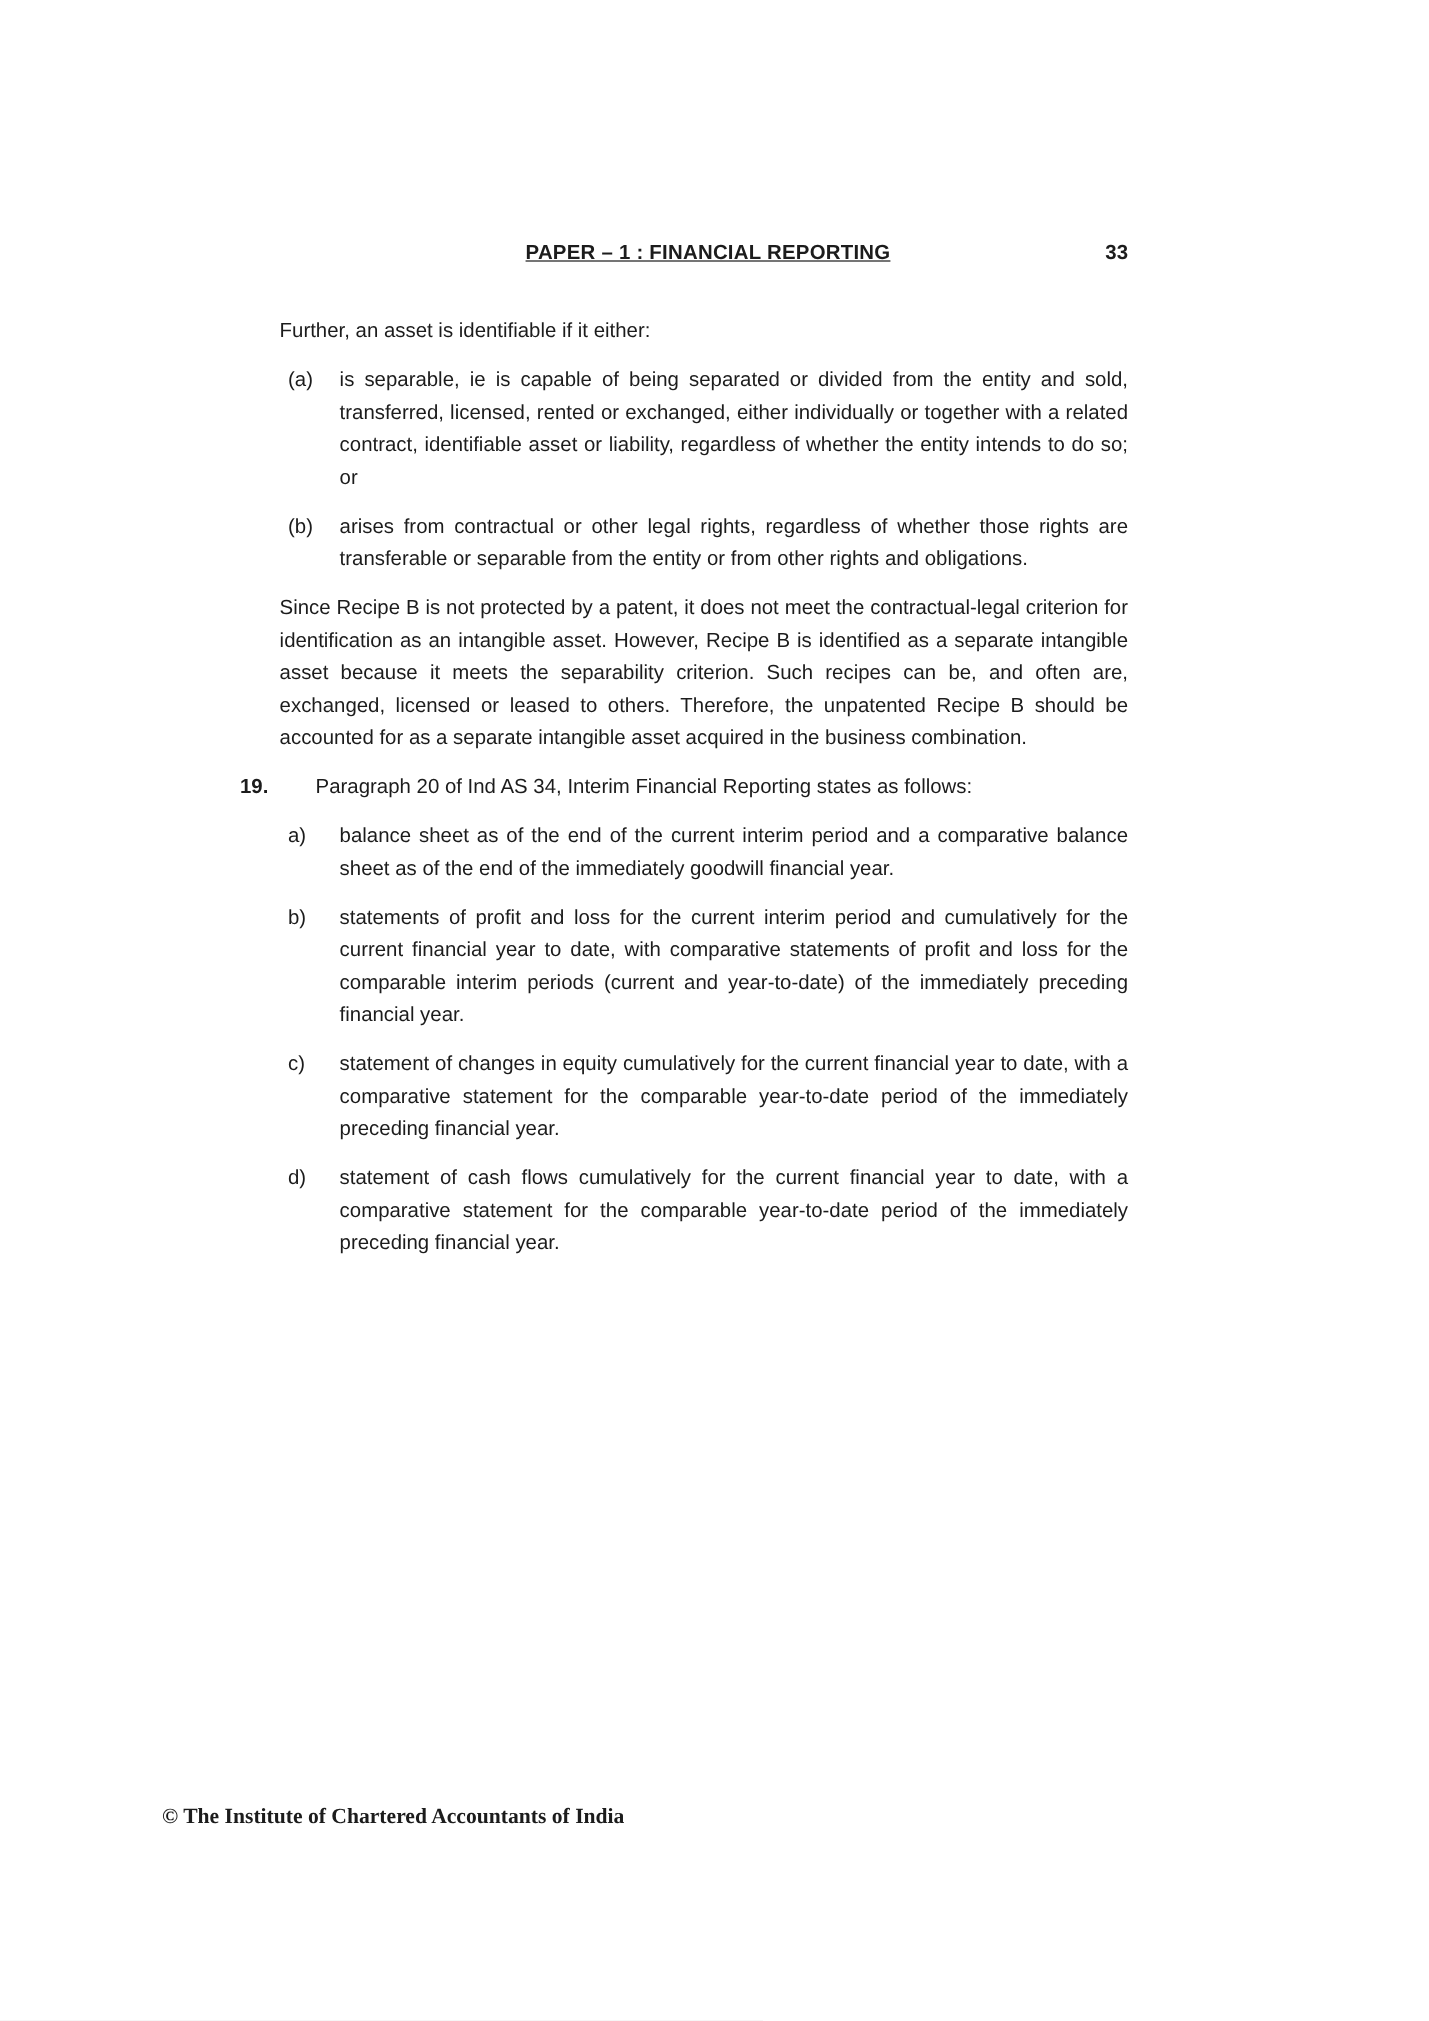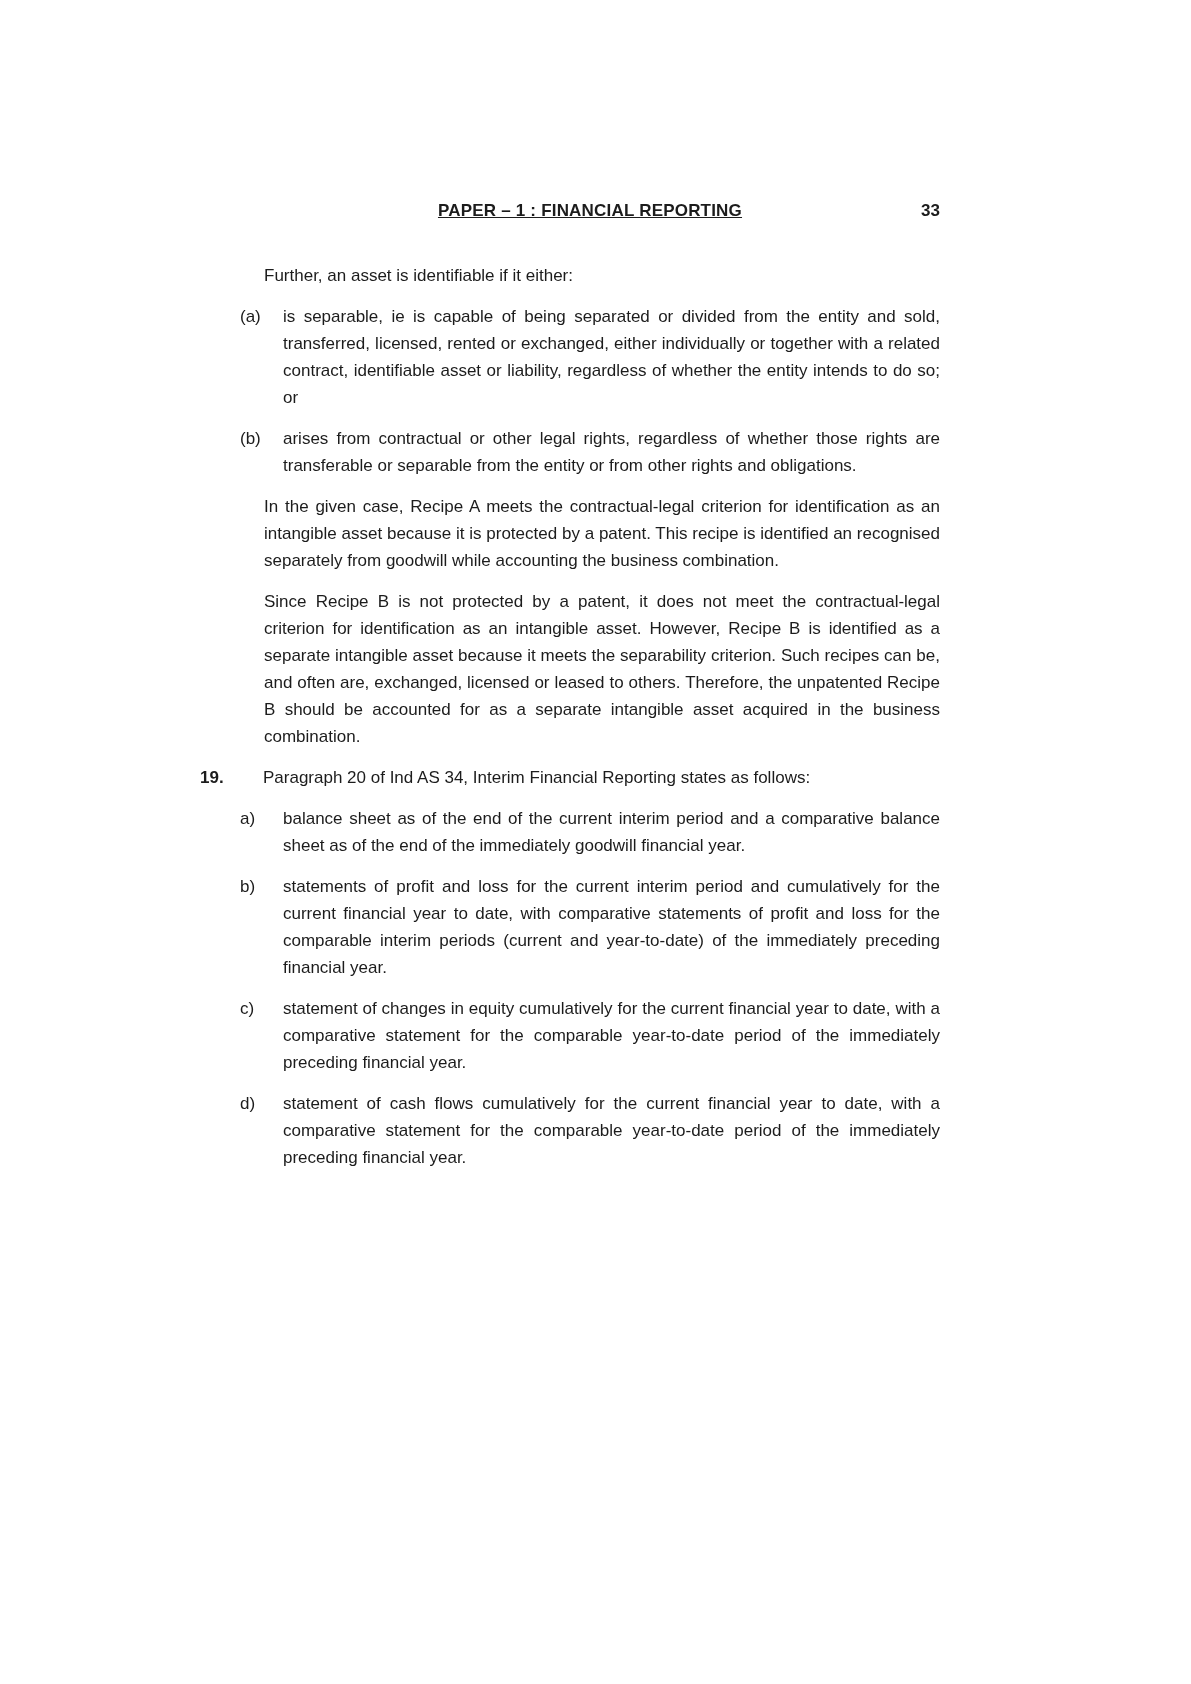--- a/index.html
+++ b/index.html
@@ -36,21 +36,21 @@
     font-weight: bold;
     text-align: right;
   }
   .content {
     position: absolute;
     top: 262px;
     left: 200px;
     width: 740px;
   }
   .para {
-    margin-left: 64px;
+    margin-left: 33px;
     margin-bottom: 14px;
     text-align: justify;
   }
   .hang {
     display: flex;
     margin-left: 40px;
     margin-bottom: 14px;
   }
   .hang .marker { flex: 0 0 43px; }
   .hang .txt { flex: 1; text-align: justify; }
@@ -90,21 +90,20 @@
     <div class="hang">
       <span class="marker">(a)</span>
       <span class="txt">is separable, ie is capable of being separated or divided from the entity and sold, transferred, licensed, rented or exchanged, either individually or together with a related contract, identifiable asset or liability, regardless of whether the entity intends to do so; or</span>
     </div>
 
     <div class="hang">
       <span class="marker">(b)</span>
       <span class="txt">arises from contractual or other legal rights, regardless of whether those rights are transferable or separable from the entity or from other rights and obligations.</span>
     </div>
 
-    <p class="para">In the given case, Recipe A meets the contractual-legal criterion for identification as an intangible asset because it is protected by a patent.  This recipe is identified an recognised separately from goodwill while accounting the business combination.</p>
 
     <p class="para">Since Recipe B is not protected by a patent, it does not meet the contractual-legal criterion for identification as an intangible asset.  However, Recipe B is identified as a separate intangible asset because it meets the separability criterion.  Such recipes can be, and often are, exchanged, licensed or leased to others.  Therefore, the unpatented Recipe B should be accounted for as a separate intangible asset acquired in the business combination.</p>
 
     <div class="numbered">
       <span class="num">19.</span>
       <span class="txt">Paragraph 20 of Ind AS 34, Interim Financial Reporting states as follows:</span>
     </div>
 
 
     <div class="hang">
@@ -122,14 +121,15 @@
       <span class="txt">statement of changes in equity cumulatively for the current financial year to date, with a comparative statement for the comparable year-to-date period of the immediately preceding financial year.</span>
     </div>
 
     <div class="hang">
       <span class="marker">d)</span>
       <span class="txt">statement of cash flows cumulatively for the current financial year to date, with a comparative statement for the comparable year-to-date period of the immediately preceding financial year.</span>
     </div>
 
   </div>
 
+  <div class="footer">© The Institute of Chartered Accountants of India</div>
 
 </div>
 
 </body></html>

